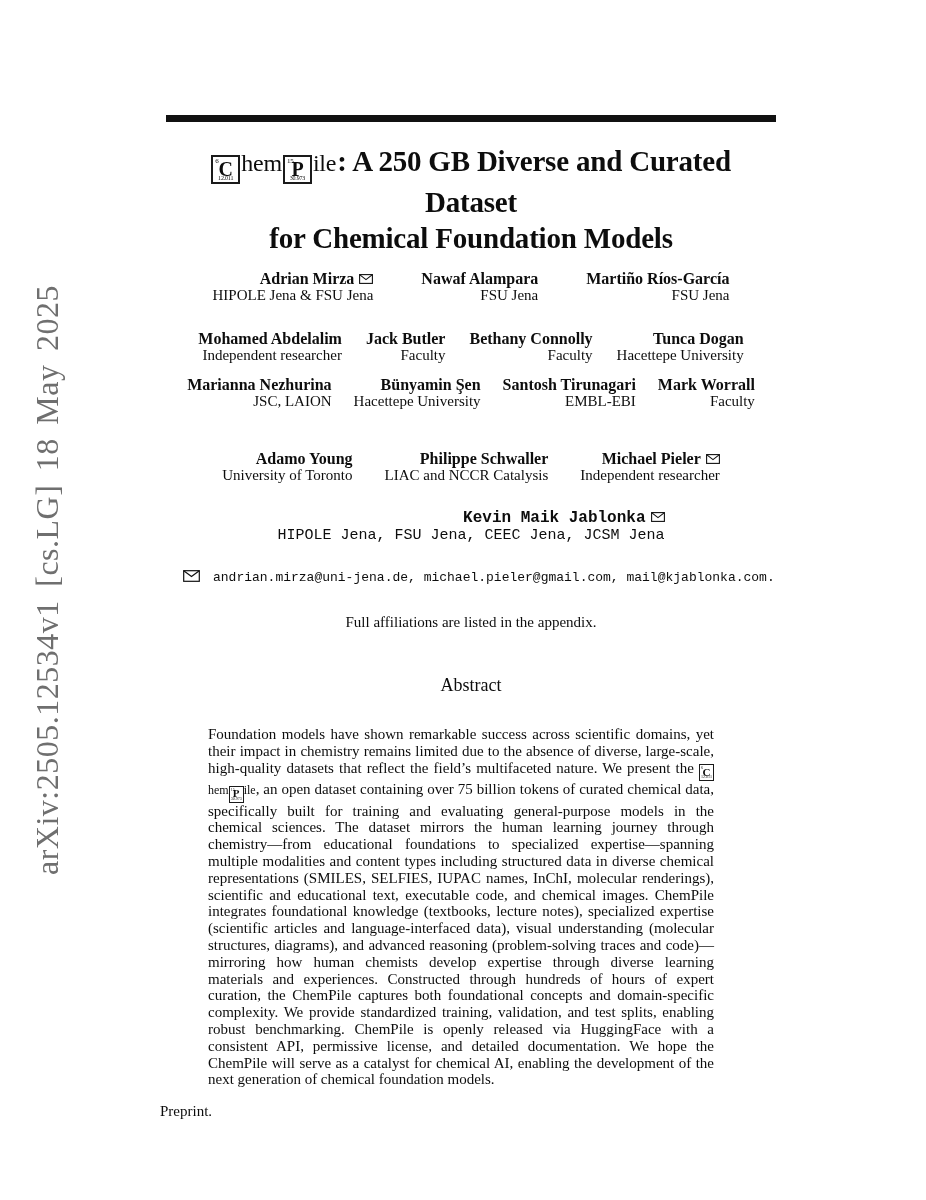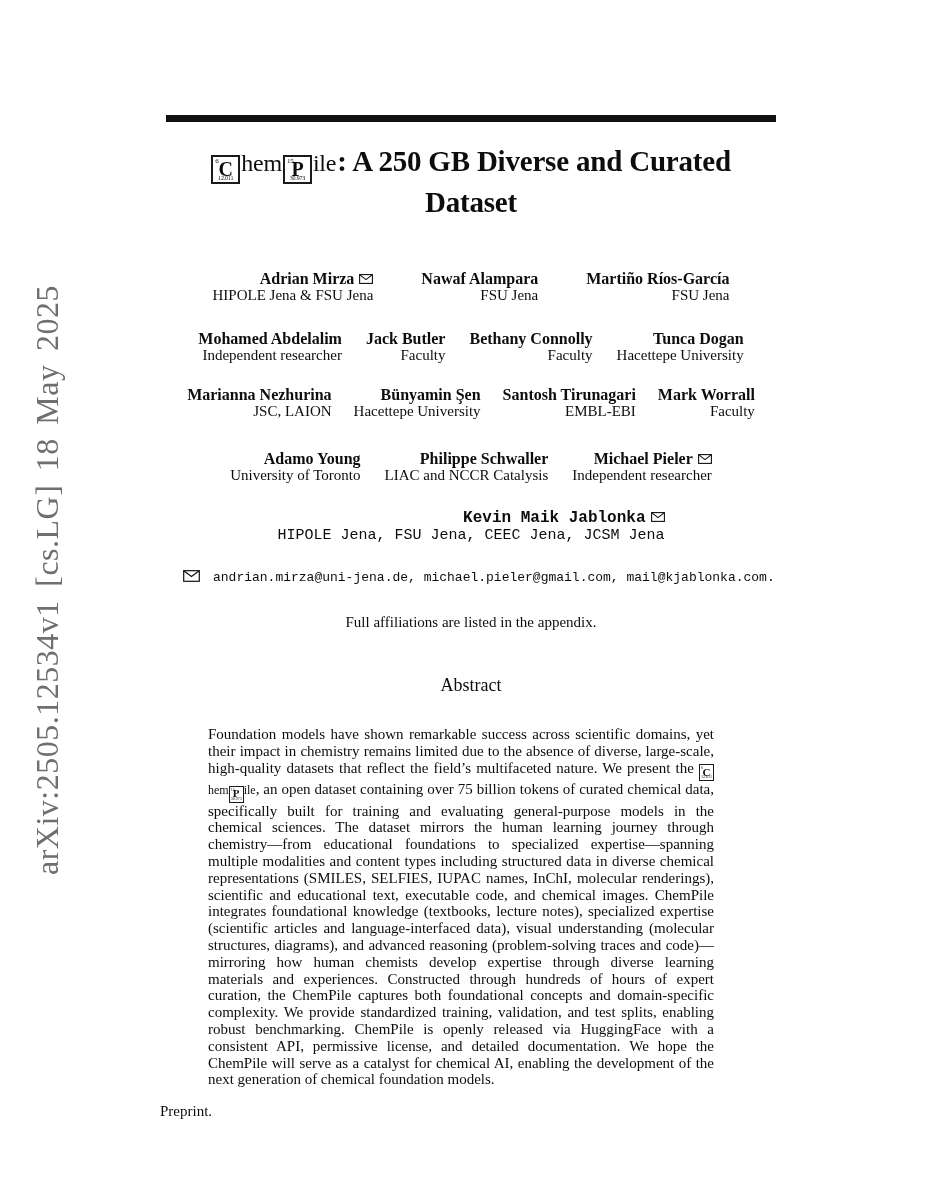--- a/index.html
+++ b/index.html
@@ -75,22 +75,22 @@
   
   .author-row {
     position: absolute;
     left: 166px; width: 610px;
     display: flex;
     justify-content: center;
     align-items: flex-start;
   }
   .row-1 { top: 270px; gap: 48px; }
   .row-2 { top: 330px; gap: 24px; }
-  .row-3 { top: 386px; gap: 22px; }
-  .row-4 { top: 450px; gap: 24px; }
+  .row-3 { top: 376px; gap: 22px; }
+  .row-4 { top: 450px; gap: 32px; }
   .row-5 { top: 510px; gap: 0; font-family: Liberation Mono, monospace; }
   .author { text-align: right; line-height: 17px; }
   .author .name { font-weight: bold; font-size: 16px; white-space: nowrap; }
   .author .affil { font-size: 15px; white-space: nowrap; }
   .mail-icon { margin-left: 5px; }
 
   
   .contact-line {
     position: absolute;
     left: 166px; top: 569px; width: 610px;
@@ -144,20 +144,21 @@
           <span class="tile-num">6</span>
           <span class="tile-letter">C</span>
           <span class="tile-mass">12.011</span>
         </span><span class="logo-txt">hem</span><span class="tile">
           <span class="tile-num">15</span>
           <span class="tile-letter">P</span>
           <span class="tile-mass">30.973</span>
         </span><span class="logo-txt">ile</span><span>: A 250 GB Diverse and Curated Dataset</span>
     </span>
     <br>
+    <span>for Chemical Foundation Models</span>
   </div>
 
   <div class="author-row row-1">
     <div class="author">
       <div class="name"><span>Adrian Mirza</span><svg class="mail-icon" width="14" height="10" viewBox="0 0 14 10">
             <rect x="0.6" y="0.6" width="12.8" height="8.8" fill="none" stroke="#111" stroke-width="1.1"></rect>
             <path d="M0.6,0.6 L7,5.6 L13.4,0.6" fill="none" stroke="#111" stroke-width="1.1"></path>
           </svg></div>
       <div class="affil">HIPOLE Jena &amp; FSU Jena</div>
     </div>

